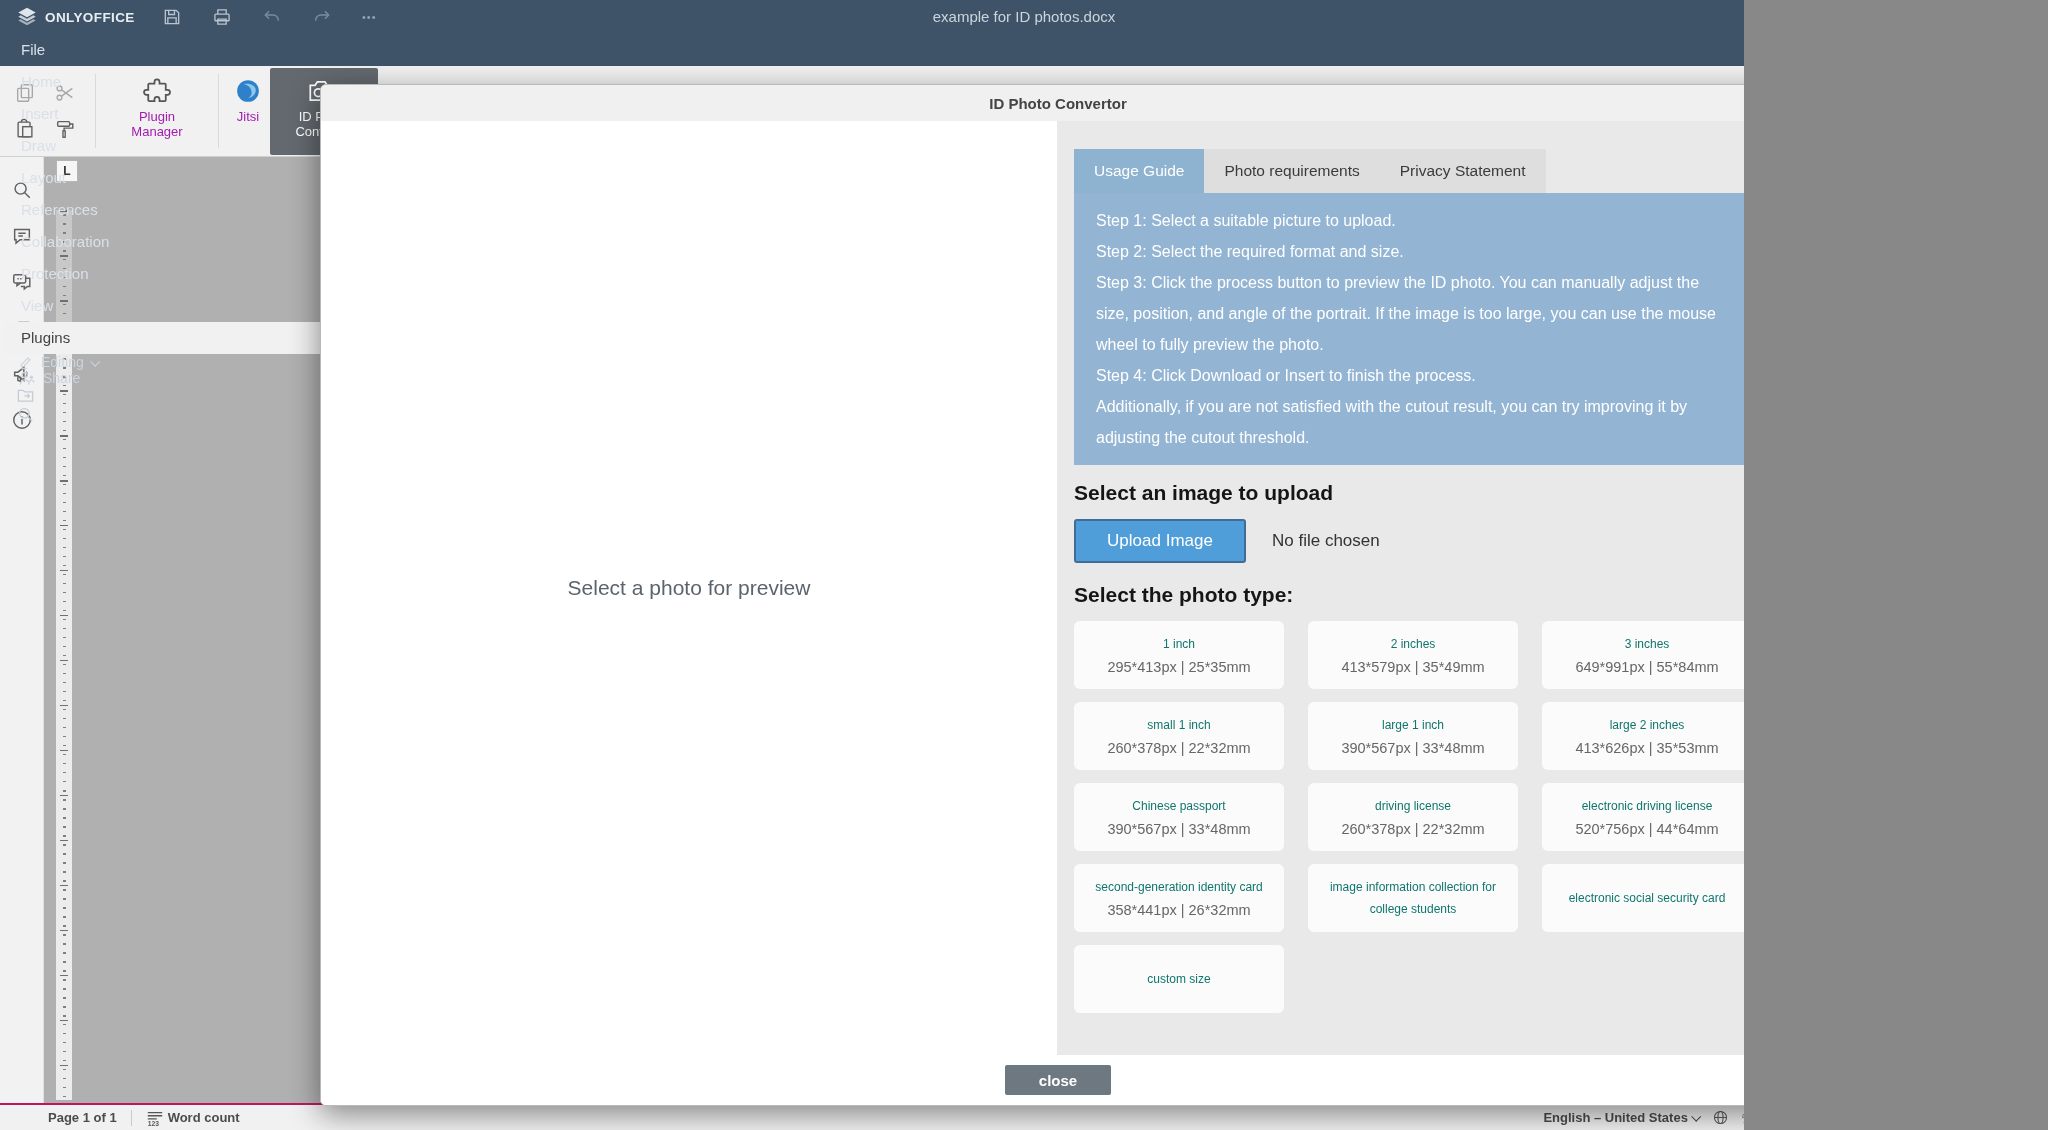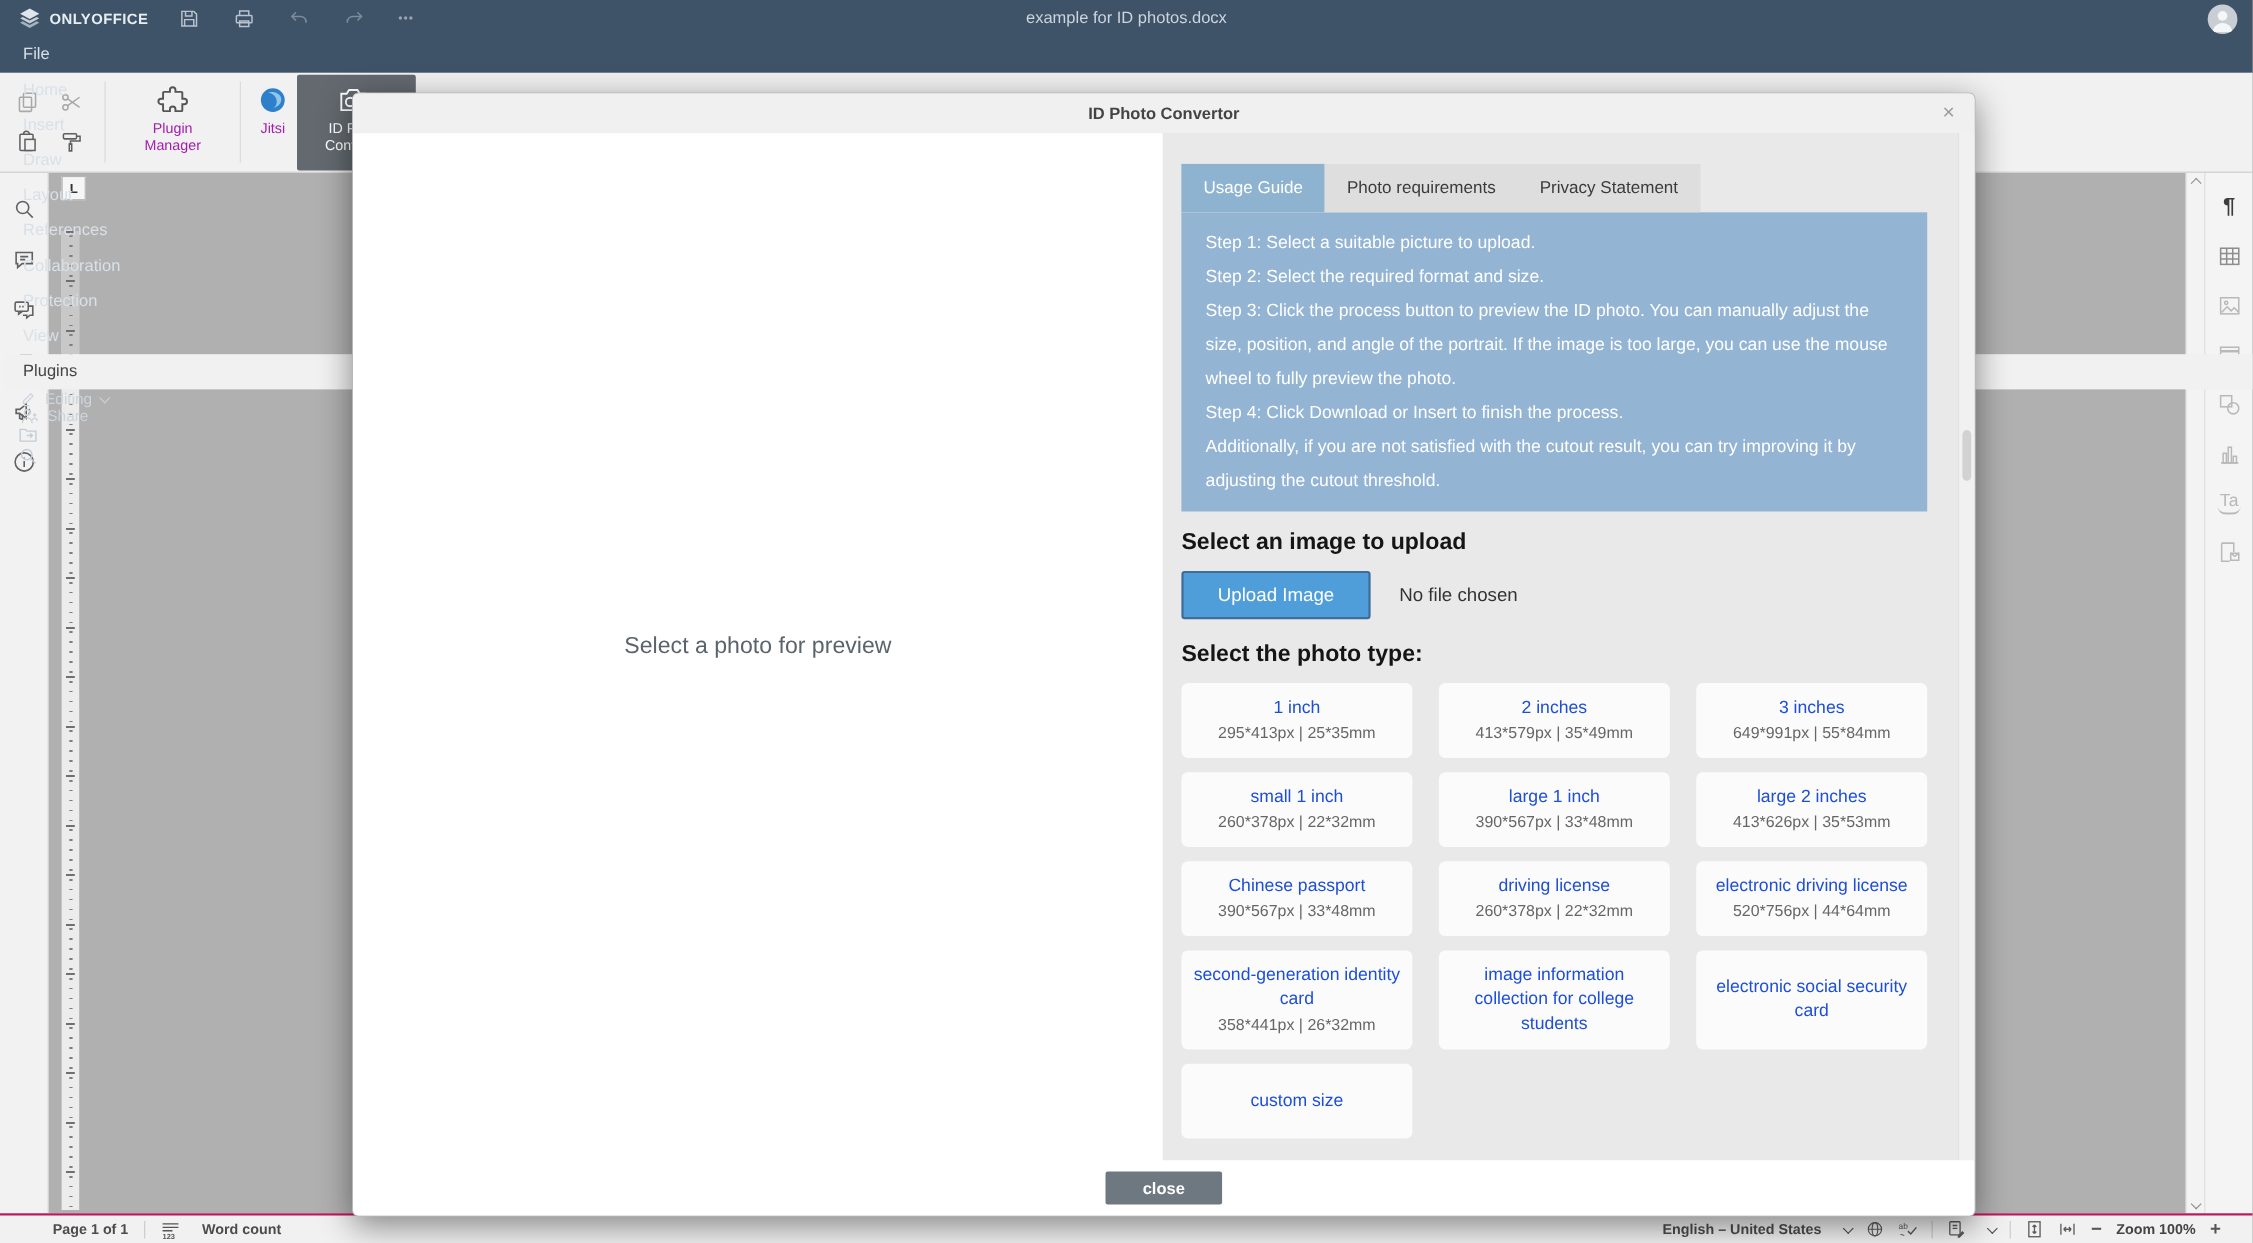--- a/index.html
+++ b/index.html
@@ -1,17 +1,17 @@
 <!DOCTYPE html>
 <html><head>
 <meta charset="utf-8">
 <style>
   html,body{margin:0;padding:0;}
   body{font-family:"Liberation Sans", sans-serif; background:#888;}
-  .stage{position:relative;width:2048px;height:1130px;overflow:hidden;background:#b0b0b0;}
+  .stage{position:relative;width:1744px;height:1130px;overflow:hidden;background:#b0b0b0;}
   svg{display:block;}
 
   
   .tophead{position:absolute;top:0;left:0;width:2048px;height:66px;background:#3e5368;z-index:20;}
   .brandrow{position:relative;height:34px;}
   .brand{position:absolute;left:16px;top:0;height:34px;display:flex;align-items:center;gap:7px;color:#e8edf2;font-size:13.5px;font-weight:bold;letter-spacing:.4px;}
   .quick{position:absolute;left:162px;top:0;height:34px;display:flex;align-items:center;gap:30px;}
   .quick .qi{cursor:pointer;}
   .doctitle{position:absolute;left:50%;top:0;transform:translateX(-50%);height:34px;line-height:34px;color:#ccd4dd;font-size:15px;white-space:nowrap;}
   .avatar{position:absolute;right:14px;top:4px;width:27px;height:27px;border-radius:50%;background:#c9ced4;overflow:hidden;cursor:pointer;}
@@ -47,21 +47,21 @@
   .vruler{position:absolute;left:56px;top:210px;width:16px;bottom:30px;background:#ececec;z-index:5;}
   .vruler .margin-seg{position:absolute;top:0;left:0;width:100%;height:112px;background:#c8c8c8;}
   .vruler .ticks-minor{position:absolute;top:4px;bottom:0;left:6.5px;width:3px;background:repeating-linear-gradient(to bottom,#7f7f7f 0 1.5px,transparent 1.5px 9px);}
   .vruler .ticks-major{position:absolute;top:0;bottom:0;left:4px;width:8px;background:repeating-linear-gradient(to bottom,#6f6f6f 0 1.5px,transparent 1.5px 45px);}
 
   
   .statusbar{position:absolute;left:0;bottom:0;width:2048px;height:27px;background:#f1f1f1;border-top:2px solid #be185d;display:flex;align-items:center;font-size:13px;color:#4c4c4c;z-index:15;box-sizing:border-box;}
   .sb-left{display:flex;align-items:center;gap:14px;padding-left:48px;font-weight:bold;}
   .sb-right{margin-left:auto;display:flex;align-items:center;gap:13px;padding-right:29px;}
   .sbsep{width:1px;height:16px;background:#c9c9c9;}
-  .sb-item{display:flex;align-items:center;gap:20px;cursor:pointer;}
+  .sb-item{display:flex;align-items:center;gap:4px;cursor:pointer;}
   .sb-lang{font-weight:bold;}
   .zoomtxt{font-weight:bold;color:#444;}
   .zbtn{font-size:17px;font-weight:bold;color:#555;cursor:pointer;line-height:16px;}
 
   
   .dialog{position:absolute;left:320px;top:84px;width:1476px;height:1022px;background:#fff;border:1px solid #b9b9b9;border-radius:6px;box-shadow:0 8px 30px rgba(0,0,0,.45);z-index:50;overflow:hidden;box-sizing:border-box;}
   .dlghead{position:absolute;top:0;left:0;right:0;height:36px;background:#f0f0f0;border-bottom:1px solid #d8d8d8;display:flex;align-items:center;justify-content:center;}
   .dlgtitle{font-size:15px;font-weight:bold;color:#444;}
   .dlgclose{position:absolute;right:12px;top:0;height:36px;display:flex;align-items:center;font-size:19px;color:#9a9a9a;cursor:pointer;padding:0 6px;}
   .dlgbody{position:absolute;top:36px;left:0;right:0;bottom:50px;display:flex;}
@@ -72,21 +72,21 @@
   .ptab{padding:0 20px;height:44px;line-height:44px;font-size:15.5px;color:#3b3b3b;cursor:pointer;white-space:nowrap;}
   .ptab.active{background:#8eb3d1;color:#fff;}
   .infobox{background:#93b5d3;color:#fff;font-size:16px;line-height:31px;padding:12px 22px;width:678px;box-sizing:border-box;}
   .section-h{font-size:21px;font-weight:bold;color:#151515;margin:16px 0 0;}
   .section-h.second{margin-top:20px;}
   .uploadrow{margin-top:14px;display:flex;align-items:center;}
   .uploadbtn{width:172px;height:44px;background:#4f9ed9;border:2px solid #3f6c9b;border-radius:3px;color:#fff;font-size:17px;font-family:"Liberation Sans",sans-serif;cursor:pointer;}
   .filestatus{margin-left:26px;font-size:17px;color:#333;}
   .typegrid{margin-top:14px;display:grid;grid-template-columns:repeat(3,1fr);gap:13px 24px;width:678px;}
   .typecard{background:#fbfbfb;border-radius:6px;padding:12px 8px;min-height:44px;display:flex;flex-direction:column;align-items:center;justify-content:center;text-align:center;cursor:pointer;}
-  .type-name{font-size:16px;color:#1d4ed8;line-height:22px;}
+  .type-name{font-size:12px;color:#0f766e;line-height:22px;}
   .type-dims{font-size:14.5px;color:#666;line-height:20px;margin-top:2px;}
   .type-dims:empty{display:none;}
   .pscroll{position:absolute;top:0;bottom:0;right:0;width:14px;background:#f1f1f1;border-left:1px solid #e2e2e2;}
   .pthumb{position:absolute;top:270px;left:3px;width:8px;height:46px;background:#d2d2d2;border-radius:4px;cursor:pointer;}
   .dlgfoot{position:absolute;bottom:0;left:0;right:0;height:50px;background:#fff;display:flex;align-items:center;justify-content:center;}
   .closebtn{width:106px;height:30px;background:#6e7880;border:none;border-radius:2px;color:#fff;font-size:15px;font-weight:bold;font-family:"Liberation Sans",sans-serif;cursor:pointer;}
 </style>
 </head>
 <body>
 

